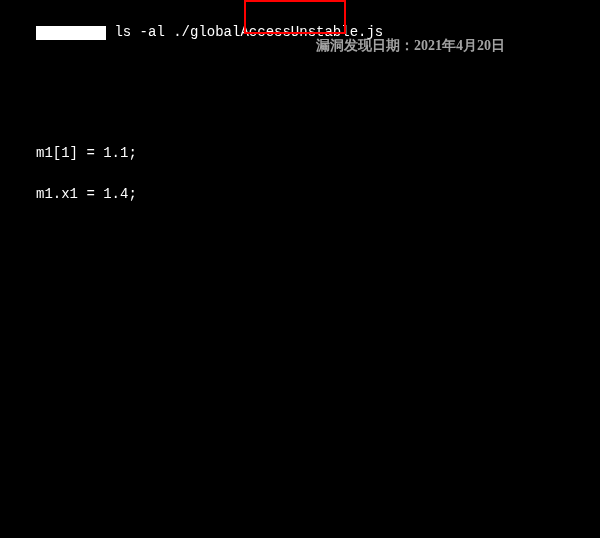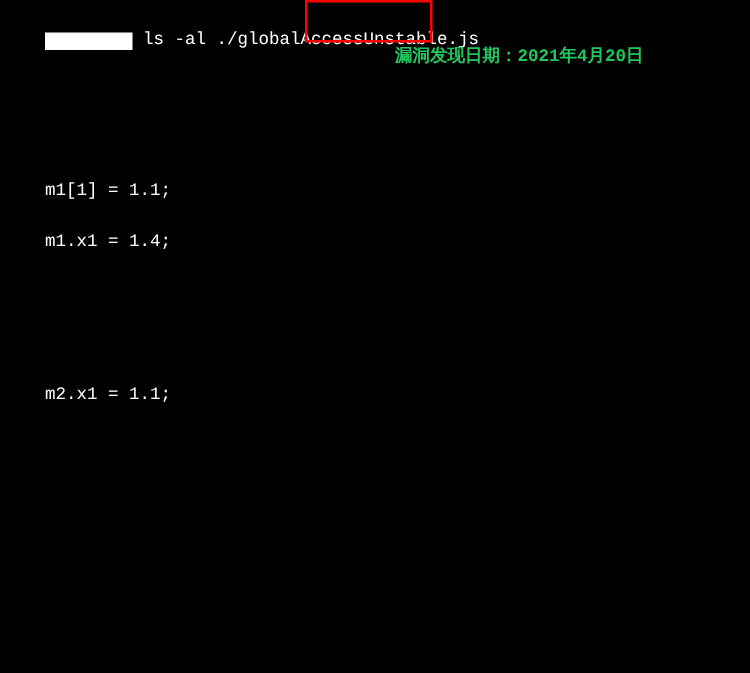--- a/index.html
+++ b/index.html
@@ -31,42 +31,41 @@
     position: absolute;
     border: 2px solid #ff0000;
     top: 0px;
     left: 244px;
     width: 98px;
     height: 30px;
     pointer-events: none;
   }
   .annotation {
     position: absolute;
-    color: #22c55e;
-    font-family: Liberation Mono, monospace;
+    color: #a3a3a3;
+    font-family: Liberation Serif, serif;
     font-size: 14px;
     font-weight: bold;
     top: 36px;
     left: 316px;
     white-space: nowrap;
     text-align: center;
   }
   .row { display: block; padding-left: 32px; }
 </style>
 </head>
 <body>
 
 <div class="terminal">
 <span class="row"><span class="redact redact-sm"></span> <span>ls -al ./globalAccessUnstable.js</span></span>
 <span class="redact-block-1"></span>
 <span class="row">m1[1] = 1.1;</span>
 <span class="row">m1.x1 = 1.4;</span>
 <span class="row">&nbsp;</span>
 <span class="row">&nbsp;</span>
-<span class="row">m2.x1 = 1.1;</span>
 
 
 
 
 
 
 
 
 
 

